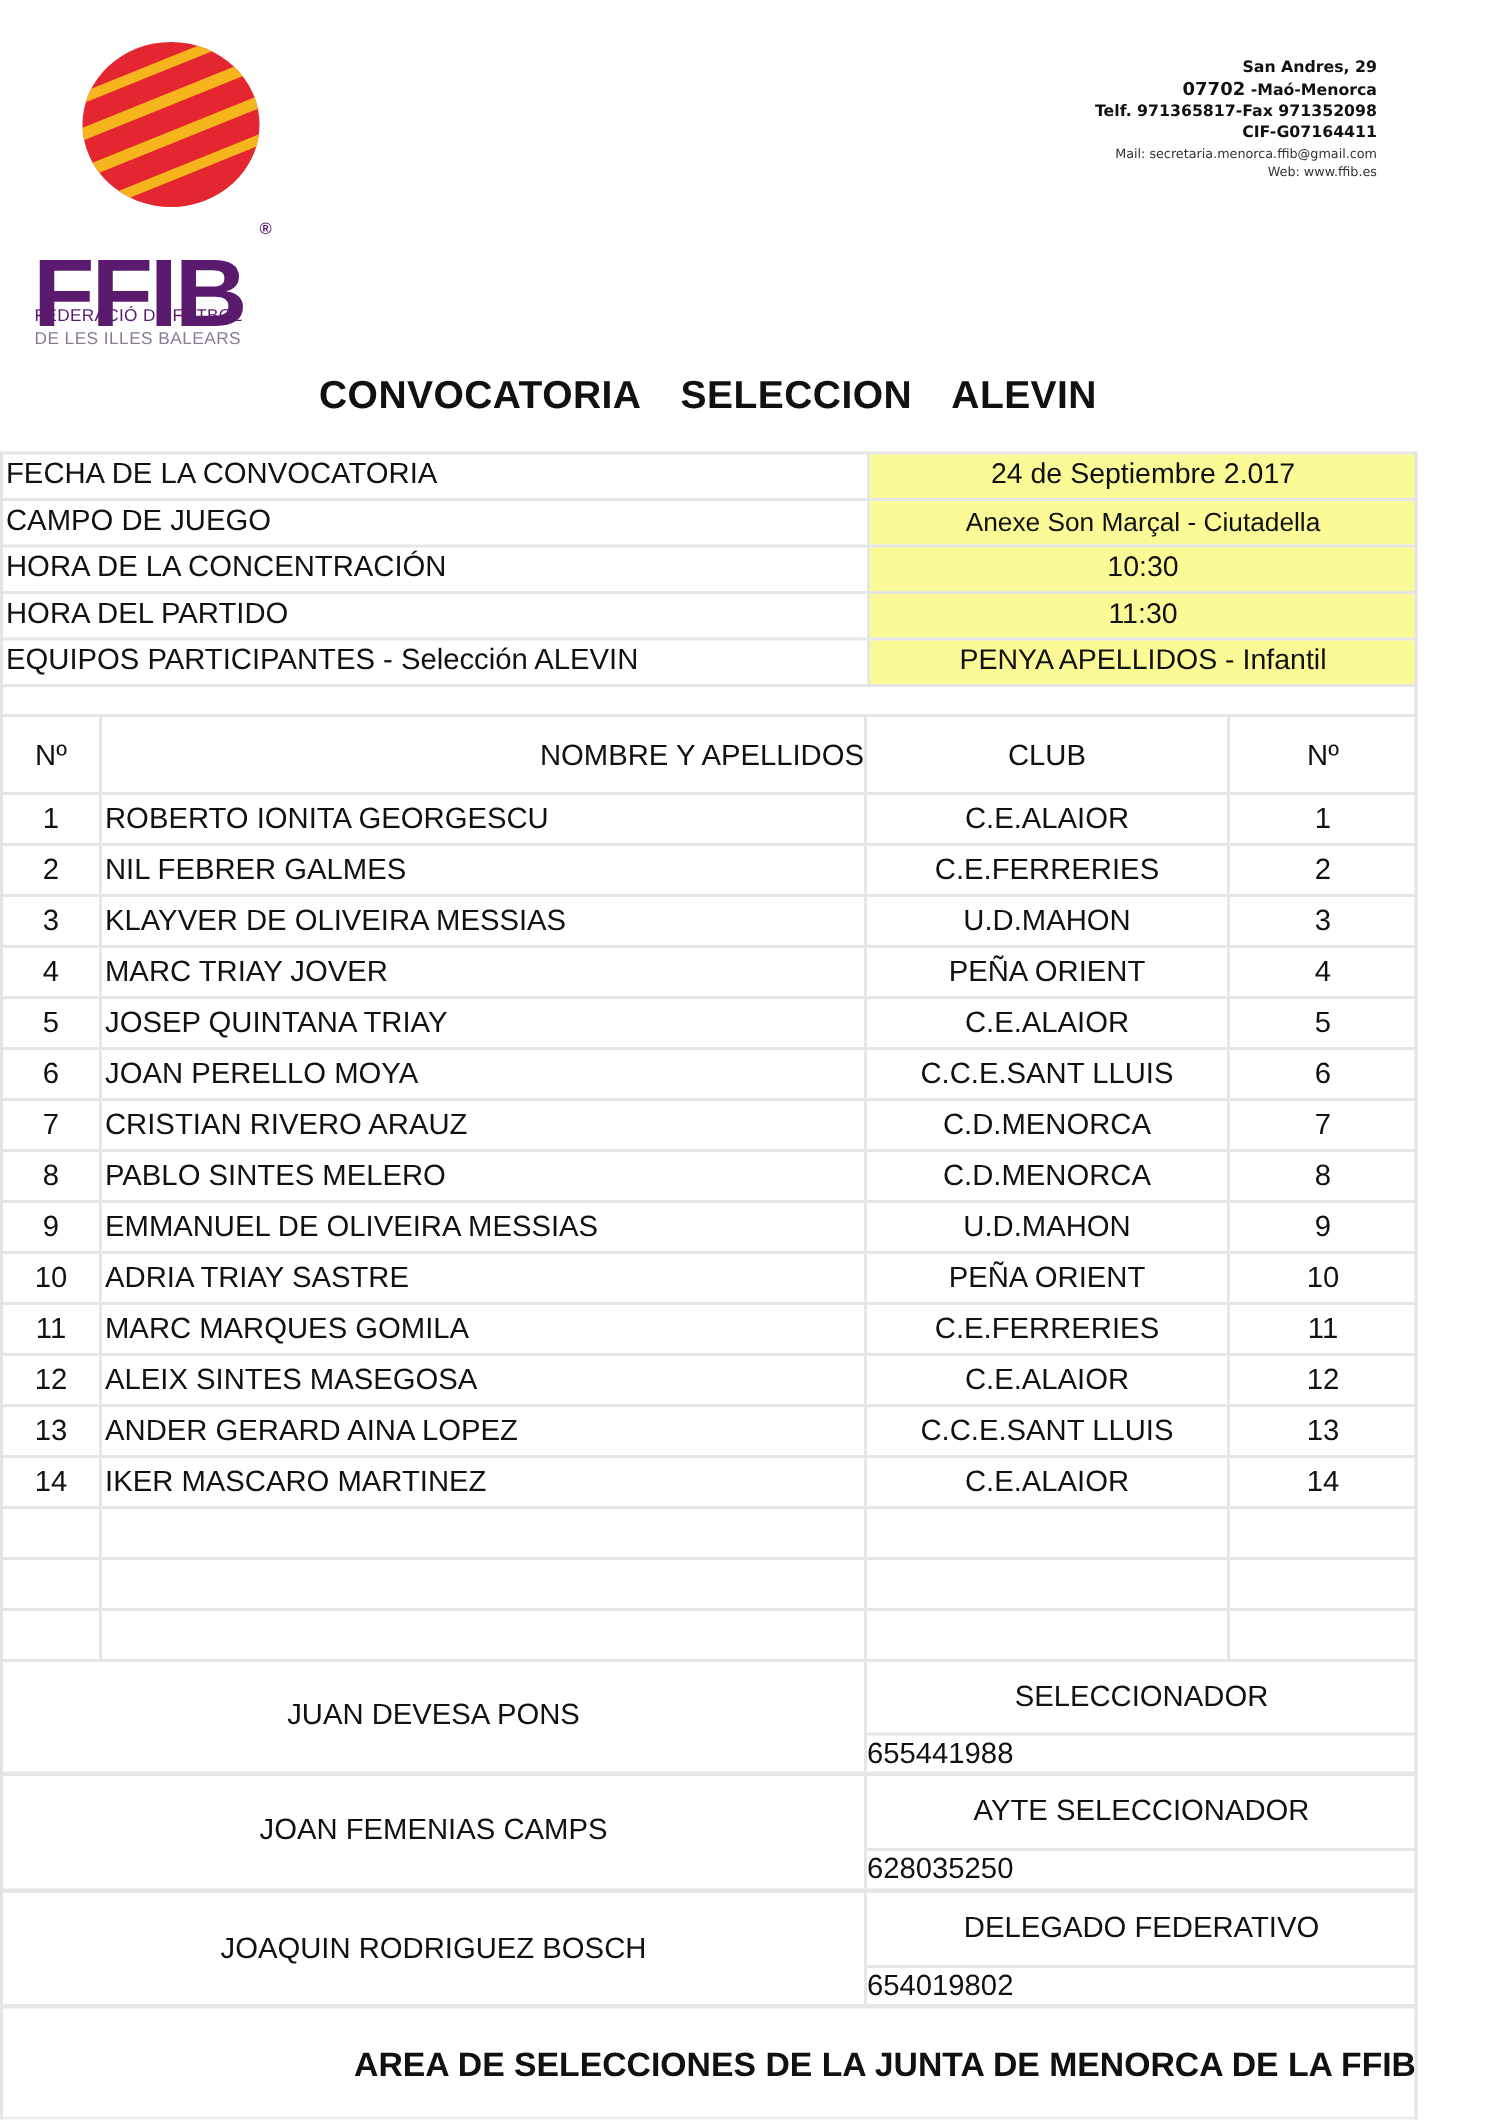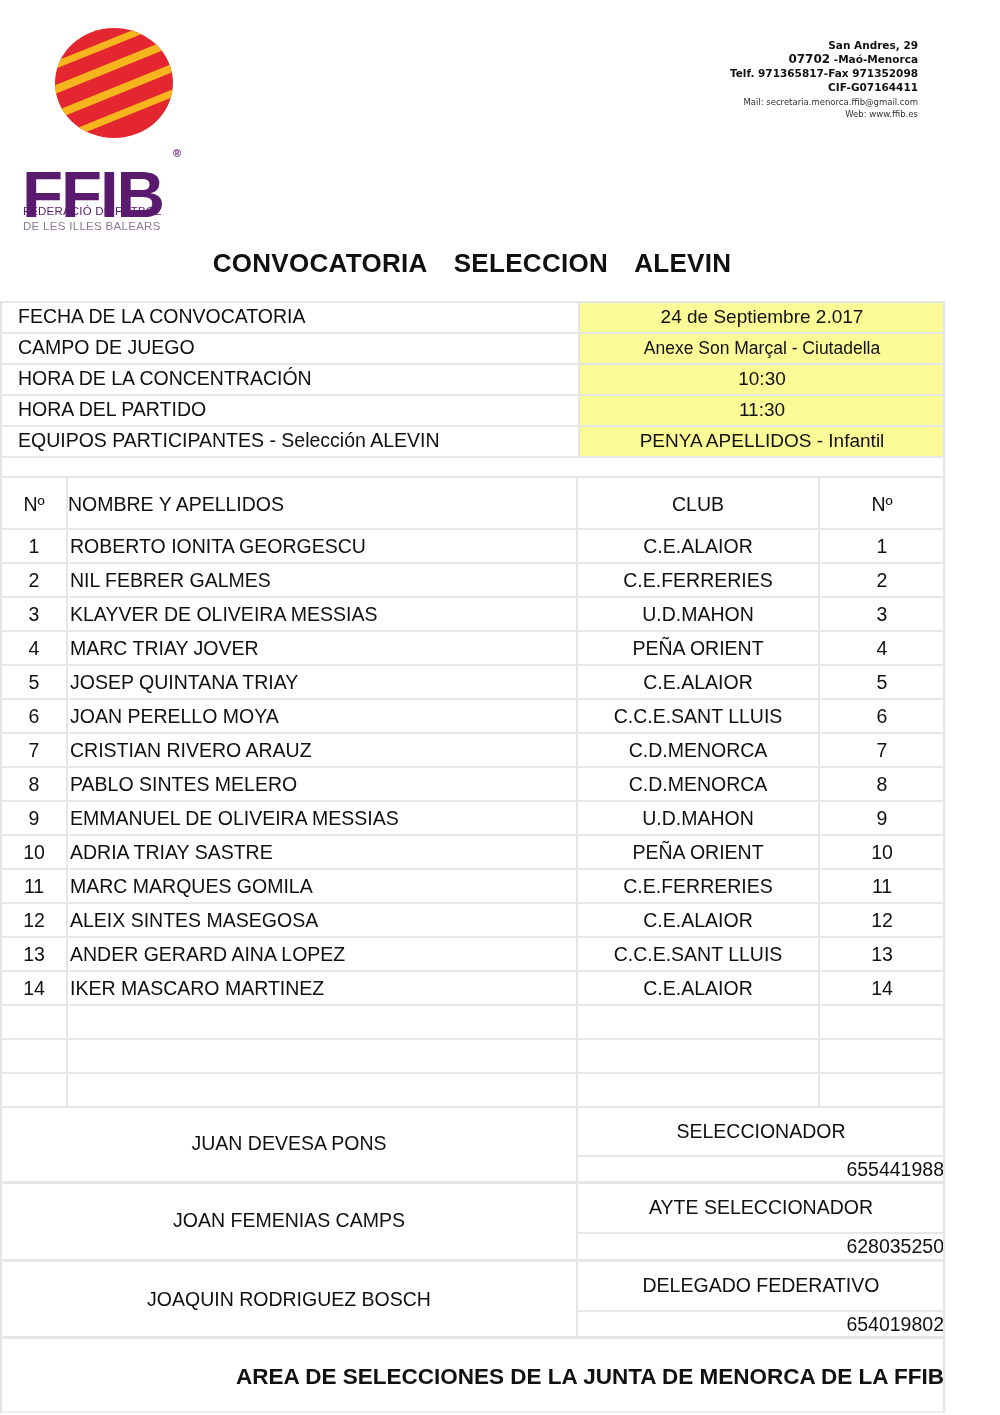--- a/index.html
+++ b/index.html
@@ -21,45 +21,45 @@
   .address .a2 b { font-size: 12px; }
   .address .a5 { font-size: 8.5px; line-height: 12px; margin-top: 2px; color: #333; }
 
   
   .doc-title { position: absolute; left: 0; width: 944px; top: 248px; text-align: center; font-weight: bold; font-size: 26px; letter-spacing: 0.3px; word-spacing: 6px; }
 
   
   .grid-line { background: #e4e4e4; position: absolute; }
   .info { position: absolute; left: 2px; top: 301px; width: 942px; }
   .info-row { position: relative; height: 31px; border-top: 2px solid #e6e6e6; display: flex; }
-  .info-label { width: 576px; font-size: 19.5px; line-height: 27px; padding-left: 16px; white-space: nowrap; }
+  .info-label { width: 576px; font-size: 19.5px; line-height: 27px; padding-left: 2px; white-space: nowrap; }
   .info-value { flex: 1; background: #fafa96; text-align: center; font-size: 19px; line-height: 27px; border-left: 2px solid #e6e6e6; }
   .info-value.small { font-size: 17.5px; line-height: 29px; }
   .info-row.blank { height: 27px; }
   .info-row.blank .info-value { background: #fff; }
 
   
   .players { position: absolute; left: 2px; top: 476px; width: 942px; border-top: 2px solid #e6e6e6; }
   .prow { display: flex; height: 34px; border-bottom: 2px solid #e6e6e6; font-size: 19.5px; }
   .prow.header { height: 52px; }
   .prow > div { line-height: 32px; white-space: nowrap; }
   .prow.header > div { line-height: 52px; }
   .c-num { width: 66px; text-align: center; border-right: 2px solid #e6e6e6; padding-right: 0px; }
   .c-name { width: 510px; padding-left: 2px; border-right: 2px solid #e6e6e6; }
-  .prow.header .c-name { text-align: left; padding-left: 0; }
+  .prow.header .c-name { text-align: right; padding-left: 0; }
   .c-club { width: 242px; text-align: center; border-right: 2px solid #e6e6e6; }
   .c-num2 { flex: 1; text-align: center; }
 
   
   .staff { position: absolute; left: 2px; top: 1106px; width: 942px; }
   .staff-block { display: flex; border-bottom: 3px solid #e6e6e6; }
   .staff-name { width: 576px; display: flex; align-items: center; justify-content: center; font-size: 19.5px; border-right: 2px solid #e6e6e6; }
   .staff-right { flex: 1; }
   .staff-role { text-align: center; font-size: 19.5px; border-bottom: 2px solid #e6e6e6; }
-  .staff-phone { text-align: right; font-size: 19.5px; }
+  .staff-phone { text-align: left; font-size: 19.5px; }
 
   .footer { position: absolute; left: 2px; top: 1340px; width: 942px; height: 73px; text-align: right; font-weight: bold; font-size: 22.5px; line-height: 73px; border-bottom: 2px solid #eee; white-space: nowrap; }
 </style>
 </head>
 <body>
 
 <div class="logo">
   <svg class="logo-ball" viewBox="0 0 120 112">
     <defs>
       <clipPath id="ballclip">

